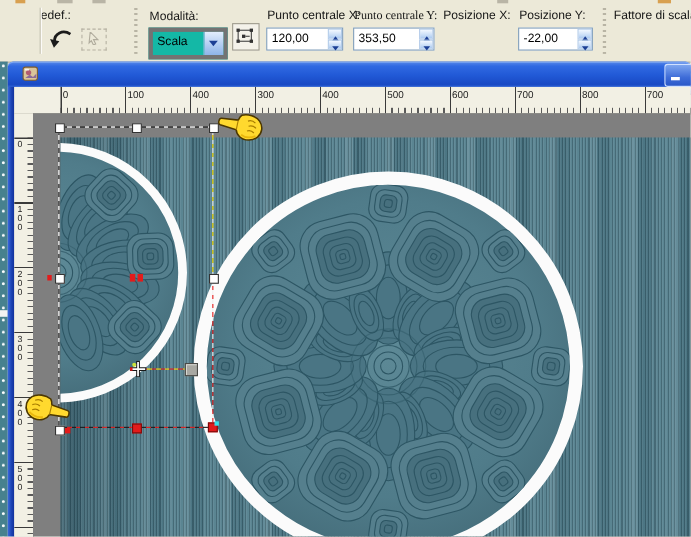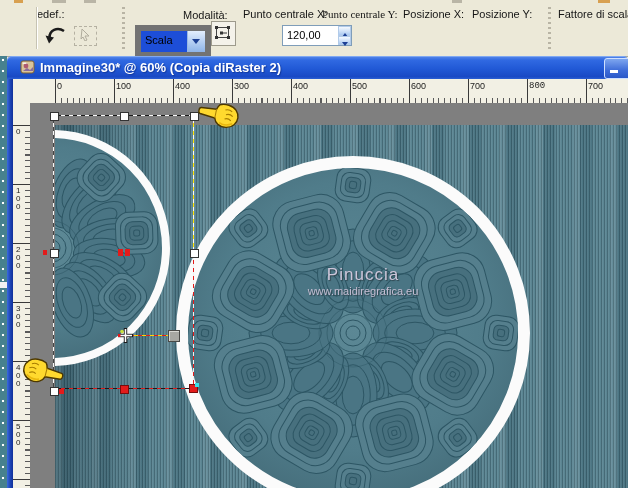--- a/index.html
+++ b/index.html
@@ -7,21 +7,21 @@
   #screen{position:relative;width:628px;height:488px;overflow:hidden;background:#ece9d8;}
 
   
   #toolbar{position:absolute;left:0;top:0;width:628px;height:56px;background:#ece9d8;border-bottom:1px solid #aca899;}
   .tb-frag{position:absolute;top:0;height:3px;background:#b9b5a6;}
   .tb-label{position:absolute;font-size:11px;color:#161616;white-space:nowrap;}
   .tb-sep{position:absolute;top:7px;width:1px;height:42px;background:#c6c3b3;box-shadow:1px 0 0 #fff;}
   .tb-grip{position:absolute;top:7px;width:3px;height:42px;
      background:repeating-linear-gradient(180deg,#b8b4a4 0 2px,transparent 2px 5px);}
   .tb-btn{position:absolute;width:24px;height:24px;}
-  .combo{position:absolute;height:21px;background:#1d4ed8;border:6px solid #737373;font-size:11px;}
+  .combo{position:absolute;height:21px;background:#14b8a6;border:4px solid #737373;font-size:11px;}
   .combo .cval{position:absolute;left:4px;top:3px;color:#000;}
   .combo .cbtn{position:absolute;right:0;top:0;bottom:0;width:17px;
      background:linear-gradient(180deg,#e3eefd,#b7d0f3 50%,#8eb4e8);border-left:1px solid #9ab8e2;}
   .combo .cbtn:after{content:"";position:absolute;left:4px;top:8px;border:4px solid transparent;border-top:5px solid #1c3f94;}
   .spin{position:absolute;height:19px;background:#fff;border:1px solid #7f9db9;}
   .spin .sval{position:absolute;left:4px;top:3px;font-size:11px;color:#000;white-space:nowrap;}
   .spin .sbtns{position:absolute;right:0;top:0;bottom:0;width:13px;display:flex;flex-direction:column;}
   .spin .sbtn{flex:1;position:relative;background:linear-gradient(180deg,#f4f9ff,#cadef7 60%,#a9c8ef);border:1px solid #b2cbe9;}
   .spin .sbtn.up:after{content:"";position:absolute;left:2.5px;top:2.5px;border:3px solid transparent;border-bottom:4px solid #1c3f94;}
   .spin .sbtn.dn:after{content:"";position:absolute;left:2.5px;top:5.5px;border:3px solid transparent;border-top:4px solid #1c3f94;}
@@ -125,52 +125,66 @@
     </div>
 
     <div id="disabled-rect-icon">
       <svg width="14" height="12" viewBox="0 0 14 12">
         <polygon points="4,0 11,7 7,7 9,11 7,12 5,8 3,10" fill="none" stroke="#b0ac9d" stroke-width="1"></polygon>
       </svg>
     </div>
 
     <div class="tb-grip" style="left:122px;"></div>
 
-    <span class="tb-label" style="left:136px;top:9px;margin-left:47px;">Modalità:</span>
+    <span class="tb-label" style="left:136px;top:9px;">Modalità:</span>
     <div class="combo" style="left:135px;top:25px;width:64px;">
       <span class="cval">Scala</span>
       <span class="cbtn"></span>
     </div>
 
     <div id="pick-handles-btn">
       <svg width="21" height="21" viewBox="0 0 21 21">
         <rect x="4.5" y="5.5" width="12" height="10" fill="none" stroke="#444" stroke-width="1"></rect>
         <rect x="3" y="4" width="3" height="3" fill="#333"></rect>
           <rect x="15" y="4" width="3" height="3" fill="#333"></rect>
         <rect x="3" y="14" width="3" height="3" fill="#333"></rect>
           <rect x="15" y="14" width="3" height="3" fill="#333"></rect>
         <rect x="8" y="9.5" width="3" height="3" fill="#333"></rect>
           <line x1="11" y1="11" x2="15" y2="11" stroke="#333"></line>
       </svg>
     </div>
 
     <span class="tb-label" style="left:243px;top:8px;">Punto centrale X:</span>
-    <div class="spin" style="left:242px;top:25px;width:68px;margin-left:40px;">
+    <div class="spin" style="left:242px;top:25px;width:68px;">
       <span class="sval">120,00</span>
       <span class="sbtns">
           <span class="sbtn up"></span>
           <span class="sbtn dn"></span>
         </span>
     </div>
 
     <span class="tb-label" style="left:322px;top:8px;font-family:Liberation Serif, serif;">Punto centrale Y:</span>
+    <div class="spin" style="left:321px;top:25px;width:72px;">
+      <span class="sval">353,50</span>
+      <span class="sbtns">
+          <span class="sbtn up"></span>
+          <span class="sbtn dn"></span>
+        </span>
+    </div>
 
     <span class="tb-label" style="left:403px;top:8px;">Posizione X:</span>
 
     <span class="tb-label" style="left:472px;top:8px;text-align:center;">Posizione Y:</span>
+    <div class="spin" style="left:471px;top:25px;width:66px;">
+      <span class="sval">-22,00</span>
+      <span class="sbtns">
+          <span class="sbtn up"></span>
+          <span class="sbtn dn"></span>
+        </span>
+    </div>
 
     <div class="tb-grip" style="left:548px;"></div>
 
     <span class="tb-label" style="left:558px;top:8px;">Fattore di scala X</span>
     <div class="spin" style="left:572px;top:25px;width:64px;margin-top:40px;">
       <span class="sval">96,67</span>
       <span class="sbtns">
           <span class="sbtn up"></span>
           <span class="sbtn dn"></span>
         </span>
@@ -182,37 +196,36 @@
 
   </div>
 
   <div id="titlebar">
     <svg id="win-icon" viewBox="0 0 16 16">
       <rect x="1" y="2" width="13" height="12" rx="2" fill="#d9c49a" stroke="#7c5c30"></rect>
       <circle cx="6" cy="7" r="2.4" fill="#b05a70"></circle>
       <path d="M3 12 L7 9 L10 11 L13 8 L13 12 Z" fill="#8a6a9a"></path>
       <rect x="2.5" y="3.5" width="4" height="1.6" rx="0.8" fill="#fff" opacity="0.8"></rect>
     </svg>
-    <span id="title-text">Immagine30* @  60% (Copia diRaster 2)</span>
     <span id="min-btn"></span>
   </div>
   <div id="frame-left"></div>
 
   <div id="h-ruler">
     <div id="h-ticks"></div>
     <div>
         <span class="hrl" style="left: 44px;">0</span>
         <span class="hrl" style="left: 103px;">100</span>
         <span class="hrl" style="left: 162px;">400</span>
         <span class="hrl" style="left: 221px;">300</span>
         <span class="hrl" style="left: 280px;">400</span>
         <span class="hrl" style="left: 339px;">500</span>
         <span class="hrl" style="left: 398px;">600</span>
         <span class="hrl" style="left: 457px;">700</span>
-        <span class="hrl" style="left: 516px; font-family: Liberation Mono, monospace;">800</span>
+        <span class="hrl" style="left: 516px;">800</span>
         <span class="hrl" style="left: 575px;">700</span>
       </div>
   </div>
   <div id="v-ruler">
     <div id="v-ticks"></div>
     <div>
         <span class="vrl" style="top: 25px;">0</span>
         <span class="vrl" style="top: 84px;">1
 0
 0</span>
@@ -517,24 +530,20 @@
               </g>
             <circle r="7"></circle>
               <circle r="13"></circle>
               <circle r="19" opacity="0.8"></circle>
               <circle r="26" opacity="0.6"></circle>
               <circle r="34" opacity="0.45"></circle>
           </g>
         </svg>
       </div>
 
-      <div id="watermark">
-        <div id="wm-name">Pinuccia</div>
-        <div id="wm-url">www.maidiregrafica.eu</div>
-      </div>
     </div>
 
     <div class="dash-h" id="sel-top"></div>
     <div class="dash-v" id="sel-left"></div>
     <div class="dash-v" id="sel-right-up"></div>
     <div class="dash-v" id="sel-right-dn"></div>
     <div class="dash-h" id="sel-bottom"></div>
 
     <div class="handle" style="left:20px;top:9px;"></div>
     <div class="handle" style="left:90px;top:9px;"></div>

